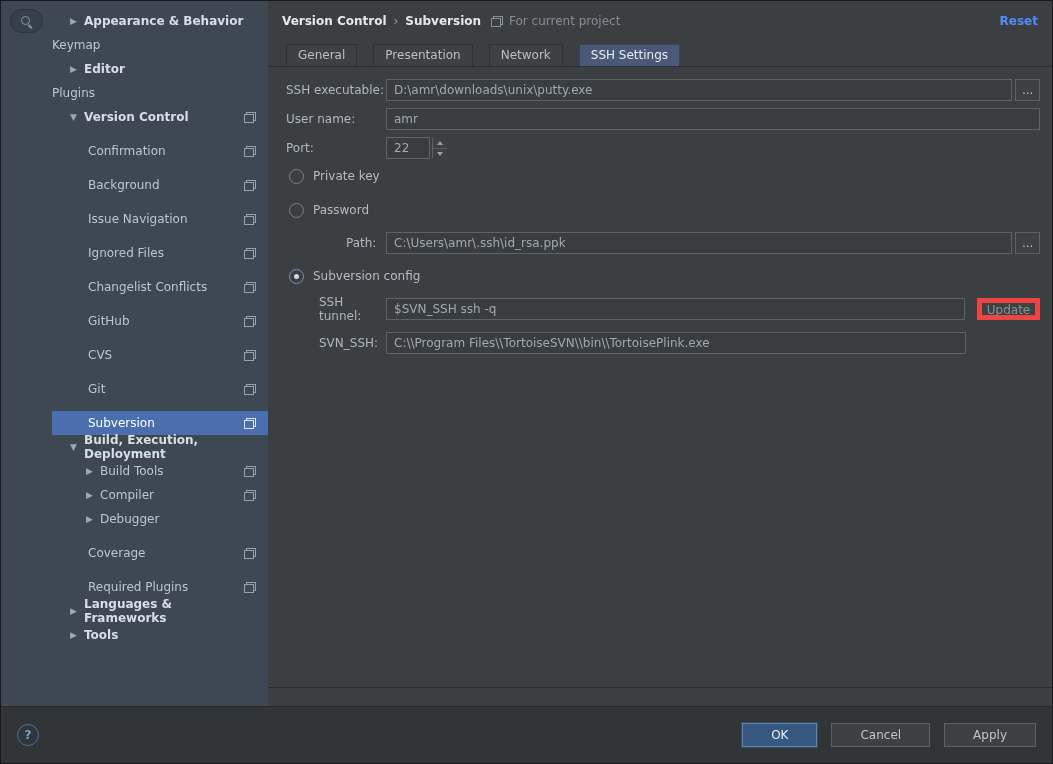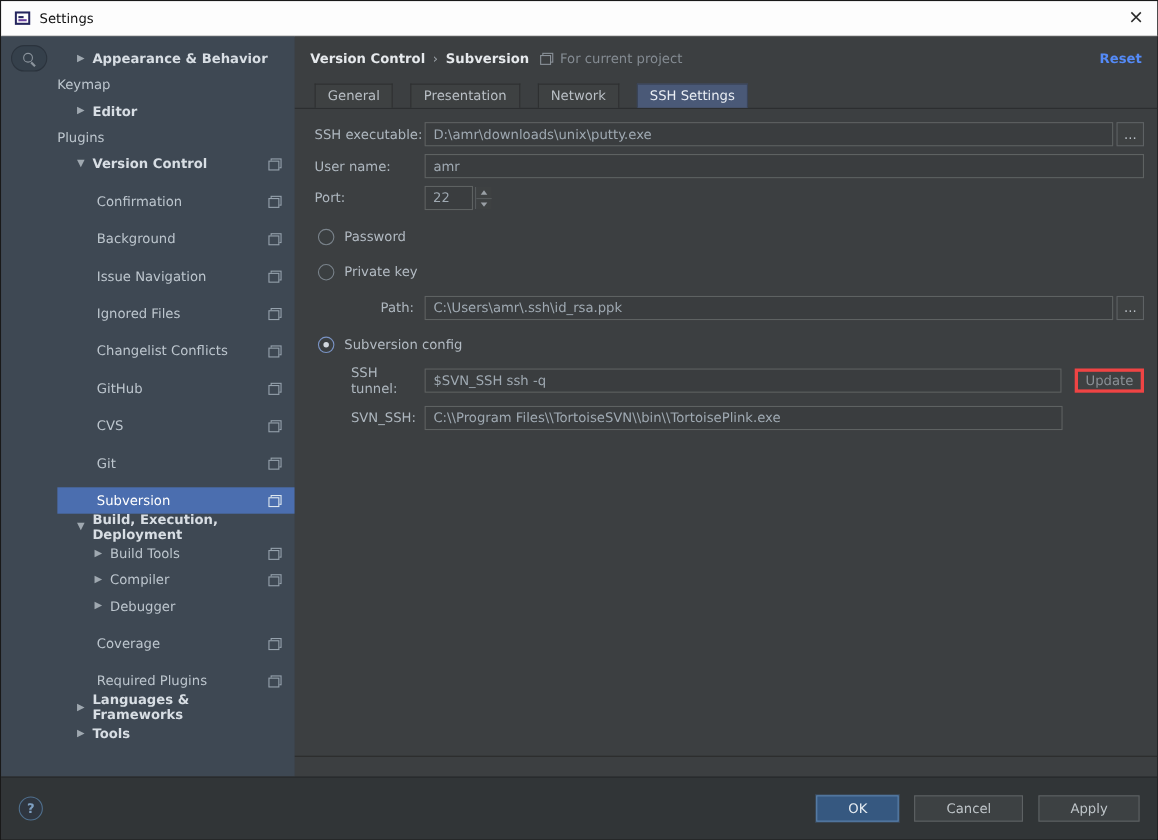--- a/index.html
+++ b/index.html
@@ -72,43 +72,34 @@
   .sp.up::after { top:3px; border-left:3px solid transparent; border-right:3px solid transparent; border-bottom:4px solid #9AA0A6; }
   .sp.dn { border-top:1px solid #55595B; }
   .sp.dn::after { top:3px; border-left:3px solid transparent; border-right:3px solid transparent; border-top:4px solid #9AA0A6; }
   .rrow { display:flex; align-items:center; height:20px; margin:0 0 12px 3px; }
   .rrow.first { margin-top:14px; }
   .radio { width:15px; height:15px; flex:none; border-radius:50%; border:1px solid #7A838B; background:#3B3F41; margin-right:9px; position:relative; cursor:pointer; }
   .radio.on { border-color:#7A93C4; }
   .radio.on::after { content:""; position:absolute; left:4px; top:4px; width:5px; height:5px; border-radius:50%; background:#D2D8DE; }
   .rlabel { color:#B3BBC3; }
   .frow.gap { margin-bottom:12px; }
-  .update { margin-left:12px; width:63px; height:22px; background:#3E4142; border:3px solid #ef4444; color:#8A9095; font:12px "DejaVu Sans",sans-serif; }
+  .update { margin-left:12px; width:63px; height:22px; background:#3E4142; border:5px solid #ef4444; color:#8A9095; font:12px "DejaVu Sans",sans-serif; }
   .bstrip { flex:none; height:19px; border-top:1px solid #2B2B2B; }
 
   
   .footer { height:57px; flex:none; background:#313537; border-top:1px solid #26282A; display:flex; align-items:center; padding:0 16px; }
   .help { width:22px; height:22px; border-radius:50%; border:1px solid #50708E; color:#7FA0C2; display:flex; align-items:center; justify-content:center; font-weight:bold; cursor:pointer; background:#2F3640; }
   .btn { height:24px; min-width:58px; margin-left:14px; background:#3D4143; border:1px solid #5E6264; color:#BFC5C9; font:12px "DejaVu Sans","Liberation Sans",sans-serif; padding:0 28px; cursor:pointer; }
   .btn.ok { background:#365880; border-color:#5C84AD; color:#E8EDF2; margin-left:auto; box-shadow:0 0 0 1px rgba(90,140,200,0.25); }
 </style>
 </head>
 <body>
 
 <div class="window">
 
-  <div class="titlebar">
-    <svg width="15" height="15" viewBox="0 0 16 16">
-      <rect x="1.5" y="2.5" width="13" height="11" fill="none" stroke="#25265E" stroke-width="2"></rect>
-      <rect x="4" y="6" width="5" height="2" fill="#25265E"></rect>
-      <rect x="4" y="9" width="8" height="2" fill="#6A3FA0"></rect>
-    </svg>
-    <span class="title">Settings</span>
-    <span class="close">×</span>
-  </div>
 
   <div class="body">
 
     <div class="sidebar">
       <div class="search">
         <span class="search-icon"></span>
       </div>
       <div class="tree">
 
         <div class="ti l0a bold">
@@ -239,28 +230,28 @@
           <span class="flabel">Port:</span>
           <span class="port-wrap">
             <input class="fld" value="22" style="">
             <span class="spinner">
               <span class="sp up"></span>
               <span class="sp dn"></span>
             </span>
           </span>
         </div>
 
+        <div class="rrow">
+          <span class="radio"></span>
+          <span class="rlabel">Private key</span>
+        </div>
+
         <div class="rrow first">
           <span class="radio"></span>
           <span class="rlabel">Password</span>
-        </div>
-
-        <div class="rrow">
-          <span class="radio"></span>
-          <span class="rlabel">Private key</span>
         </div>
 
         <div class="frow gap">
           <span class="flabel ind-path">Path:</span>
           <input class="fld w-main" value="C:\Users\amr\.ssh\id_rsa.ppk" style="">
           <button class="browse">...</button>
         </div>
 
         <div class="rrow">
           <span class="radio on"></span>

